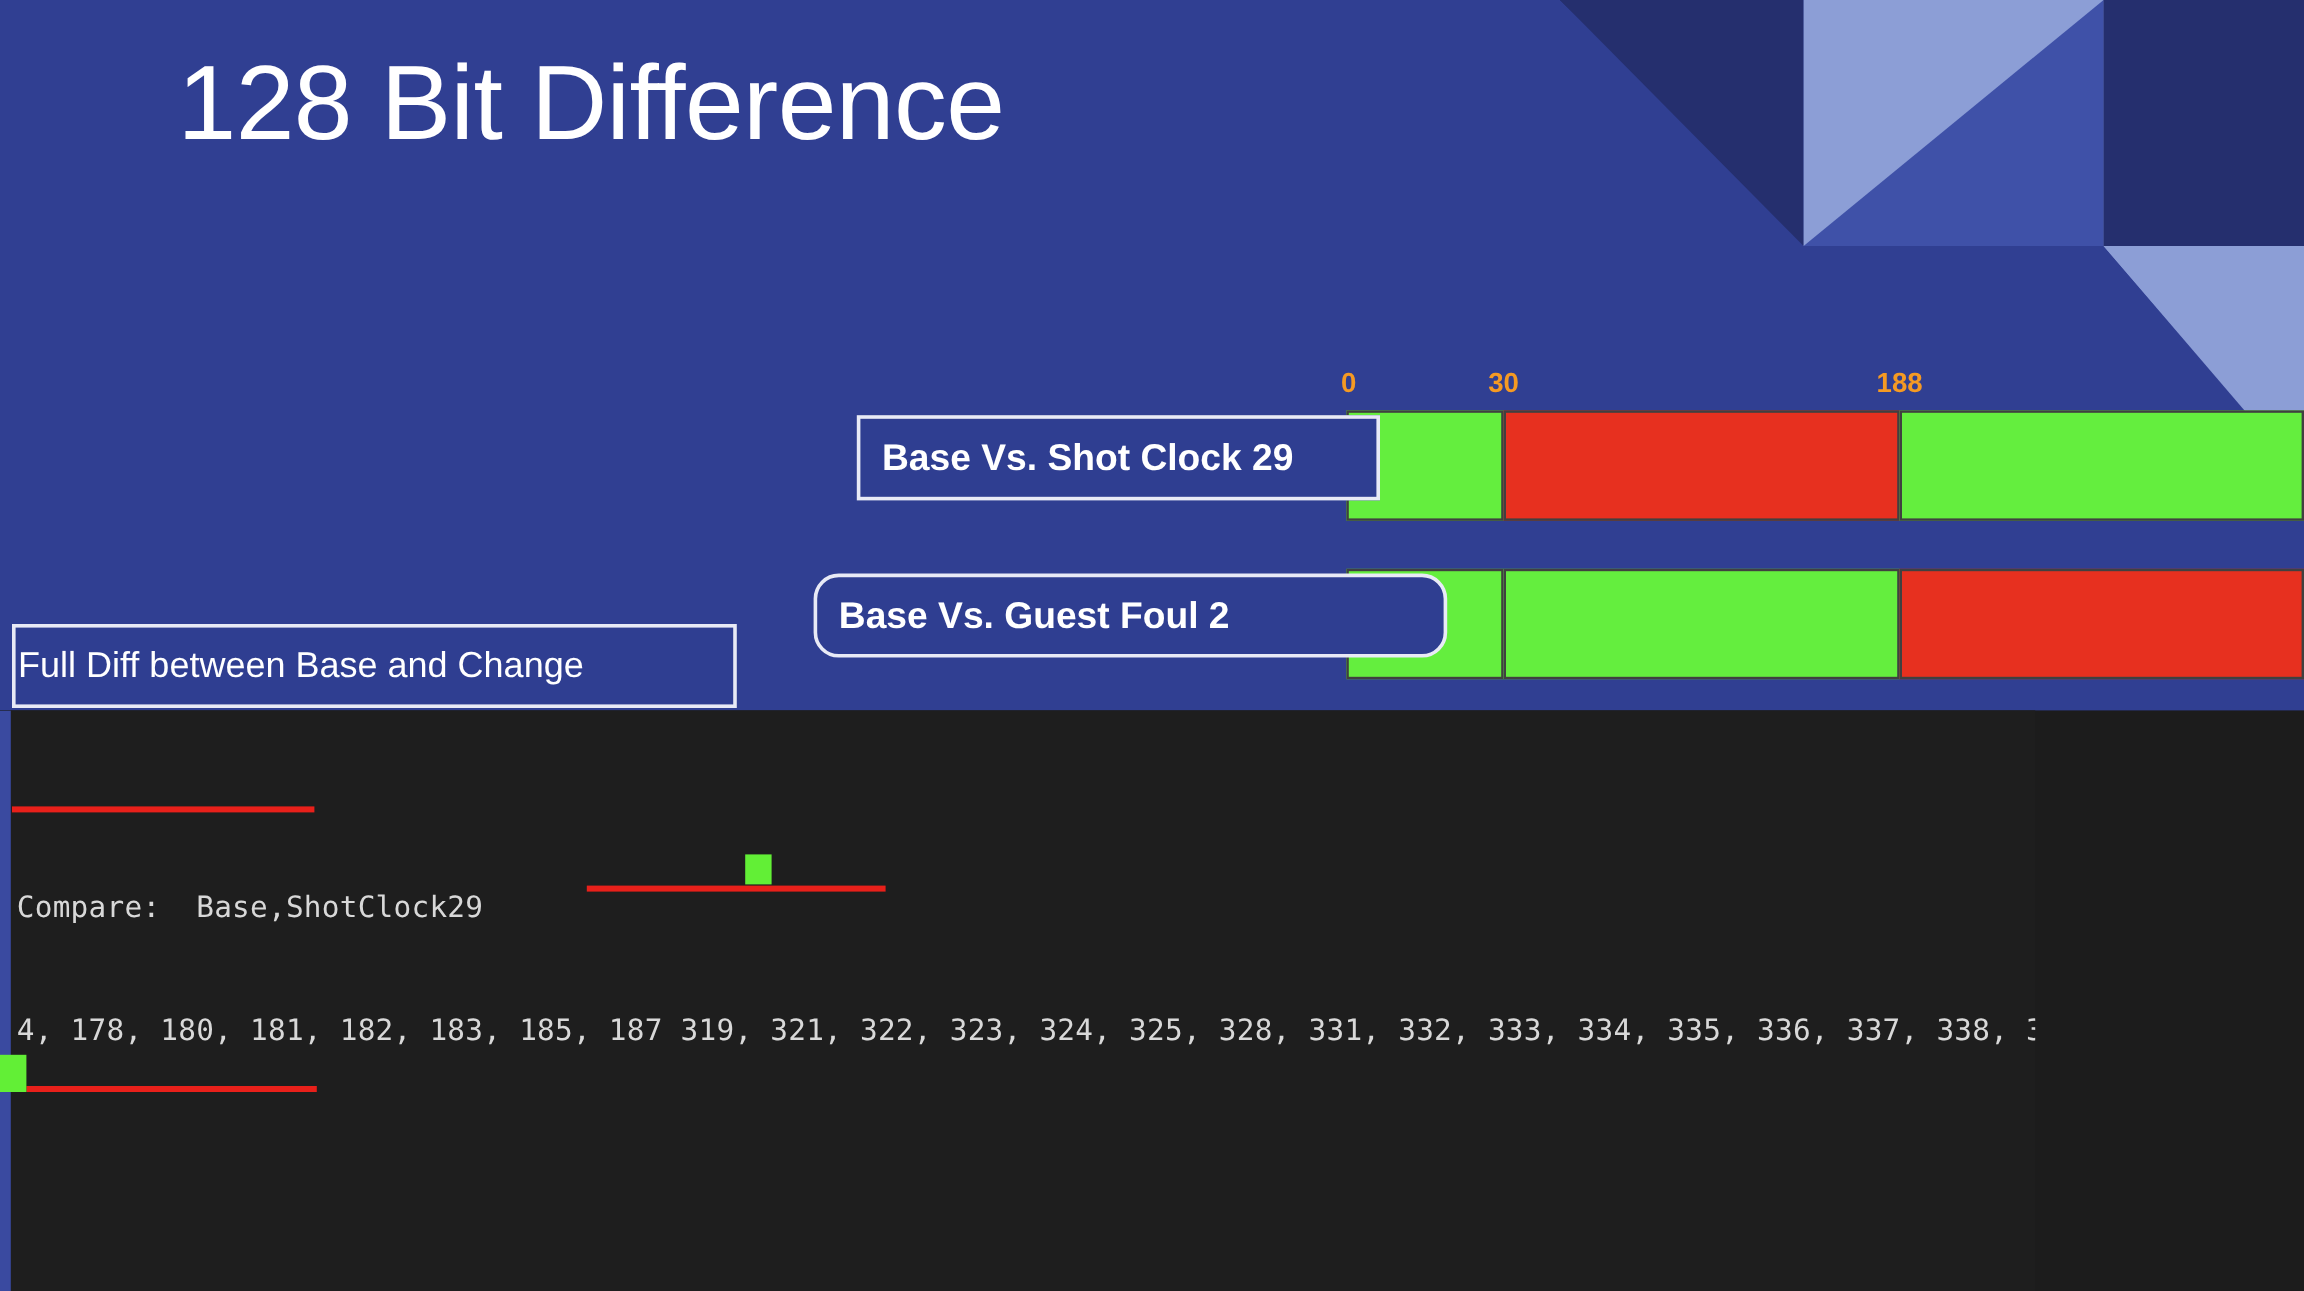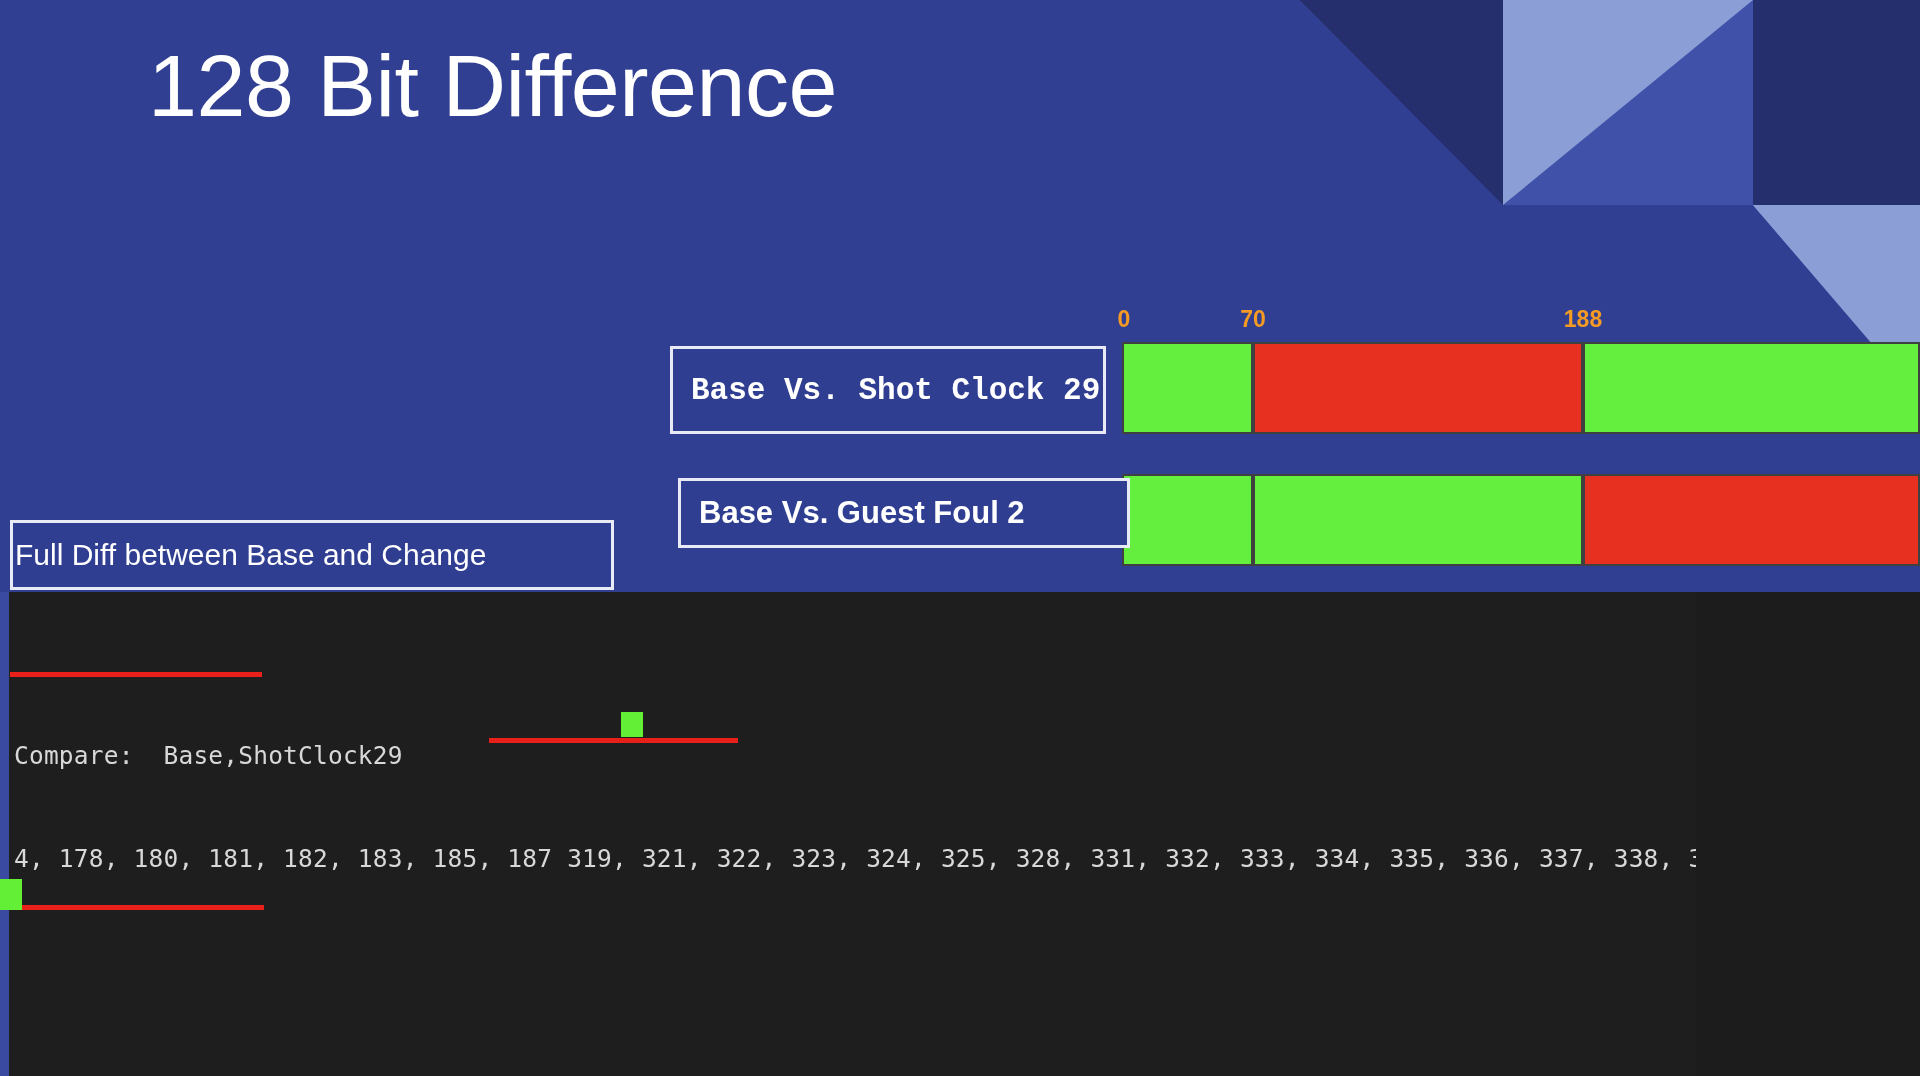--- a/index.html
+++ b/index.html
@@ -57,22 +57,22 @@
     font-size: 31px;
     padding-left: 18px;
     letter-spacing: 0px;
   }
   .callout-reg {
     font-weight: 400;
     font-size: 30px;
     padding-left: 2px;
   }
 
-  #callout-shotclock { left: 670px; top: 346px; width: 436px; height: 88px; font-family: Liberation Mono, monospace; }
-  #callout-guestfoul { left: 678px; top: 478px; width: 452px; height: 70px; }
+  #callout-shotclock { left: 714px; top: 346px; width: 436px; height: 71px; }
+  #callout-guestfoul { left: 678px; top: 478px; width: 528px; height: 70px; border-radius: 21px; }
   #callout-fulldiff  { left: 10px;  top: 520px; width: 604px; height: 70px; }
 
   
   .bar-row {
     position: absolute;
     display: flex;
     height: 92px;
   }
   #bar-row-1 { left: 1122px; top: 342px; width: 798px; }
   #bar-row-2 { left: 1122px; top: 474px; width: 798px; }
@@ -153,21 +153,21 @@
 
       <polygon points="1753,0 1920,0 1920,205 1753,205" fill="#252f6e"></polygon>
 
       <polygon points="1753,205 1920,205 1920,400 1753,205" fill="#8c9ed6"></polygon>
       <polygon points="1753,205 1920,205 1920,398" fill="#8c9ed6"></polygon>
     </svg>
 
     <div id="slide-title">128 Bit Difference</div>
 
     <div class="tick-label" style="left:1124px">0</div>
-    <div class="tick-label" style="left:1253px">70</div>
+    <div class="tick-label" style="left:1253px">30</div>
     <div class="tick-label" style="left:1583px">188</div>
 
     <div class="bar-row" id="bar-row-1">
       <div class="bar-seg seg-green" style="width:131px"></div>
       <div class="bar-seg seg-red" style="width:330px"></div>
       <div class="bar-seg seg-green" style="width:337px"></div>
     </div>
 
     <div class="bar-row" id="bar-row-2">
       <div class="bar-seg seg-green" style="width:131px"></div>

